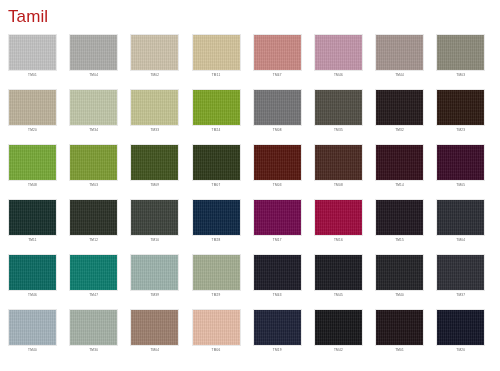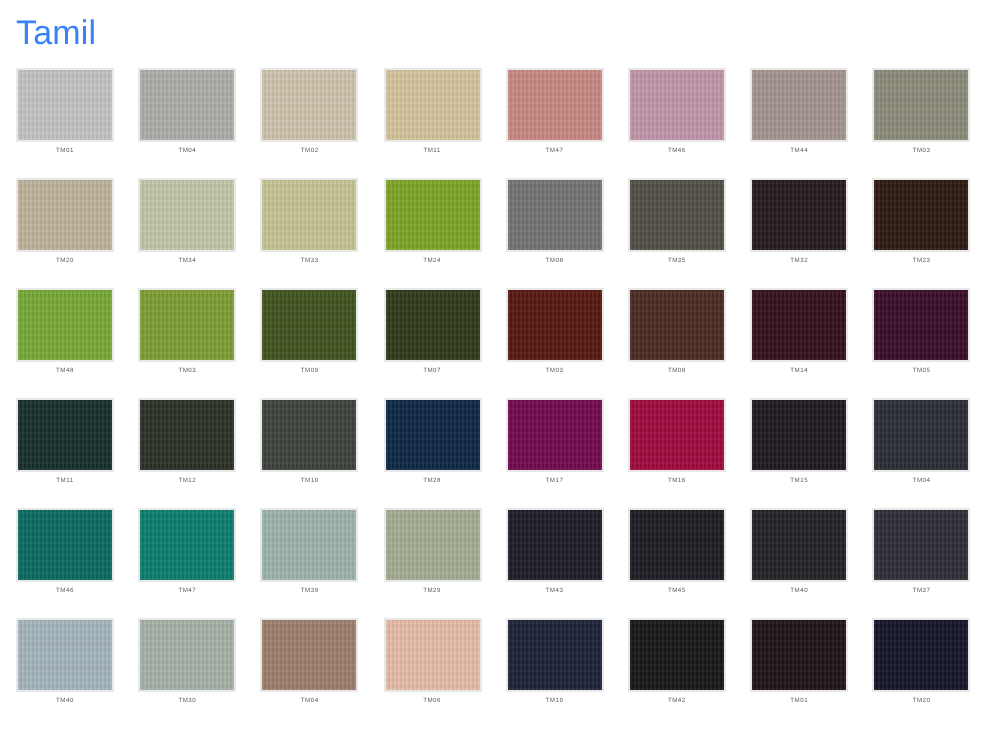--- a/index.html
+++ b/index.html
@@ -108,21 +108,21 @@
     font-family: "Liberation Sans", sans-serif;
     white-space: nowrap;
     overflow: hidden;
   }
 </style>
 </head>
 <body style="background: rgb(255, 255, 255);">
 
 <div id="page">
 
-  <div id="page-title" style="color: #3b82f6;">Tamil</div>
+  <div id="page-title" style="color: #b91c1c;">Tamil</div>
 
   <div id="swatch-grid">
       <div class="swatch-cell">
         <div class="swatch-chip" style="background-color: rgb(194, 194, 194); border-color: rgb(232, 232, 232);"></div>
         <div class="swatch-label" style="color: rgb(90, 90, 90);">TM01</div>
       </div>
       <div class="swatch-cell">
         <div class="swatch-chip" style="background-color: rgb(173, 173, 170); border-color: rgb(232, 232, 232);"></div>
         <div class="swatch-label" style="color: rgb(90, 90, 90);">TM04</div>
       </div>

